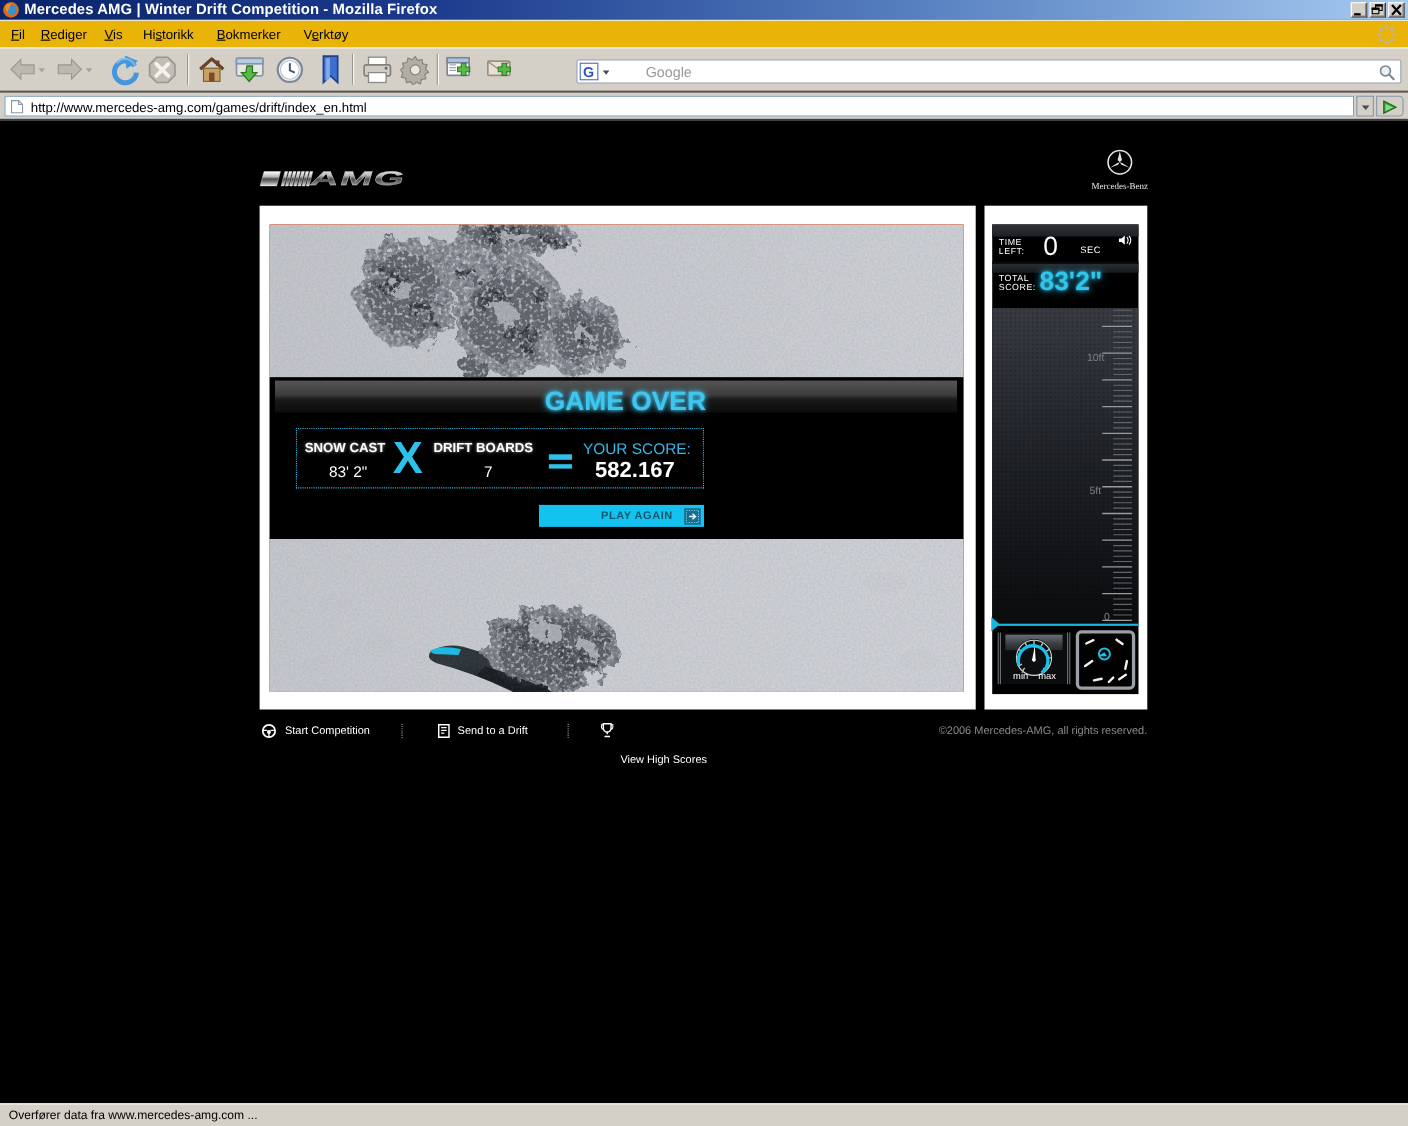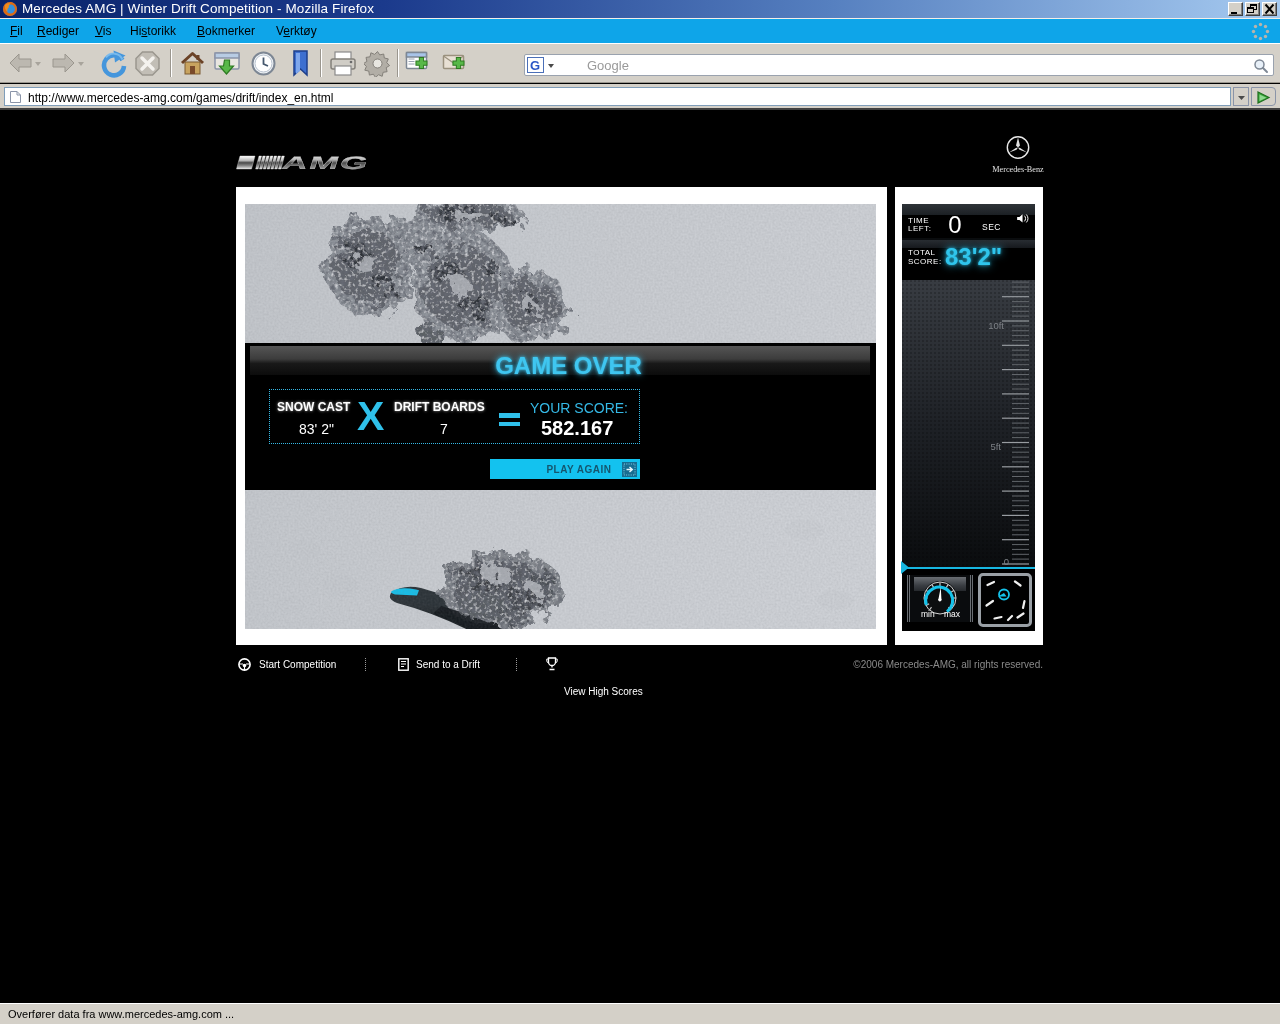--- a/index.html
+++ b/index.html
@@ -3,26 +3,26 @@
 <meta charset="utf-8">
 <style>
 * { margin:0; padding:0; box-sizing:border-box; -webkit-font-smoothing:antialiased; }
 html,body { width:1280px; height:1024px; overflow:hidden; background:#000; font-family:"Liberation Sans", sans-serif; }
 #win { position:absolute; left:0; top:0; width:1280px; height:1024px; }
 
 #titlebar { position:absolute; left:0; top:0; width:1280px; height:18px;
   background:linear-gradient(to right,#0a246a,#1b3a8c 30%,#5680c0 65%,#a6caf0);
   }
 #titlebar .ficon { position:absolute; left:2px; top:1px; width:16px; height:16px; }
-#titlebar .ttext { position:absolute; left:22px; top:1px; font-size:13.5px; font-weight:normal; color:#fff; letter-spacing:0.1px; }
+#titlebar .ttext { position:absolute; left:22px; top:1px; font-size:13.5px; font-weight:bold; color:#fff; letter-spacing:0.1px; }
 .winbtn { position:absolute; top:2px; width:15px; height:14px; background:#d4d0c8;
   border-top:1px solid #fff; border-left:1px solid #fff; border-right:1px solid #404040; border-bottom:1px solid #404040;
   box-shadow:inset -1px -1px 0 #808080; font-size:9px; text-align:center; color:#000; }
 
-#menubar { position:absolute; left:0; top:18px; width:1280px; height:25px; background:#0ea5e9; border-top:1px solid #f1efe9; }
+#menubar { position:absolute; left:0; top:18px; width:1280px; height:25px; background:#eab308; border-top:1px solid #f1efe9; }
 #menubar .mi { position:absolute; top:5px; font-size:12px; color:#000; }
 #menubar .mi u { text-decoration:underline; }
 
 #toolbar { position:absolute; left:0; top:43px; width:1280px; height:40px; background:#d4d0c8; border-top:1px solid #fff; border-bottom:1px solid #9a968e;}
 .tbsep { position:absolute; top:5px; width:2px; height:28px; border-left:1px solid #9a968e; border-right:1px solid #fff; }
 
 #addrbar { position:absolute; left:0; top:84px; width:1280px; height:26px; background:#d4d0c8; border-bottom:2px solid #404040; }
 #addrfield { position:absolute; left:4px; top:3px; width:1227px; height:19px; background:#fff; border:1px solid #7f9db9; }
 #addrfield .url { position:absolute; left:23px; top:3px; font-size:12px; color:#000; }
 #addrdrop { position:absolute; left:1233px; top:3px; width:16px; height:19px; background:#d4d0c8; border:1px solid #8a94a8; }

